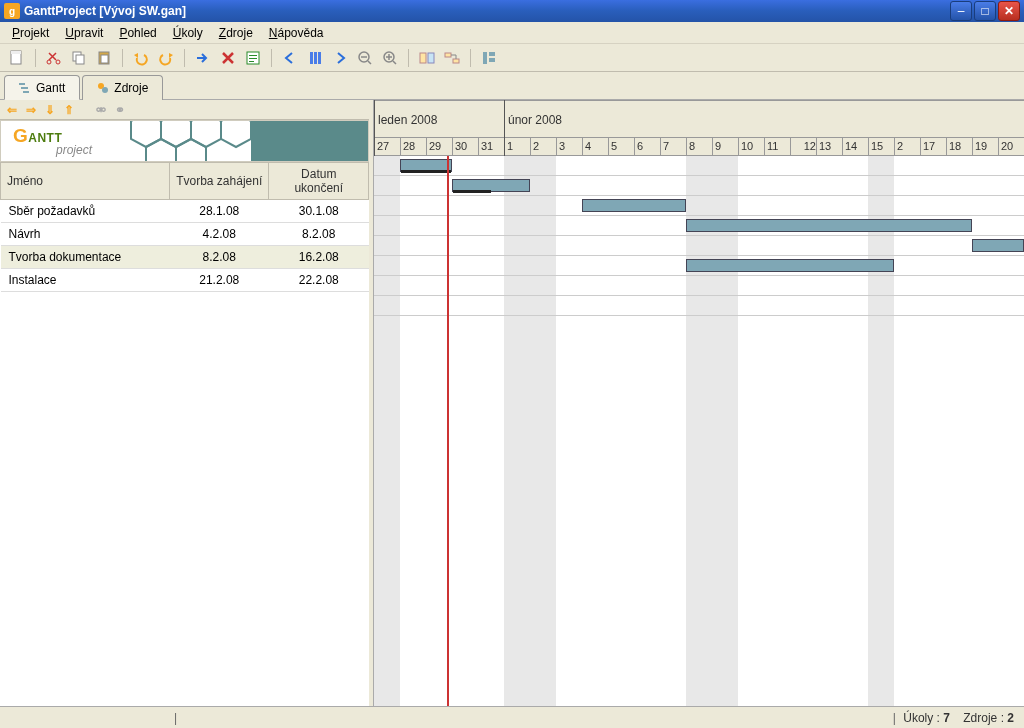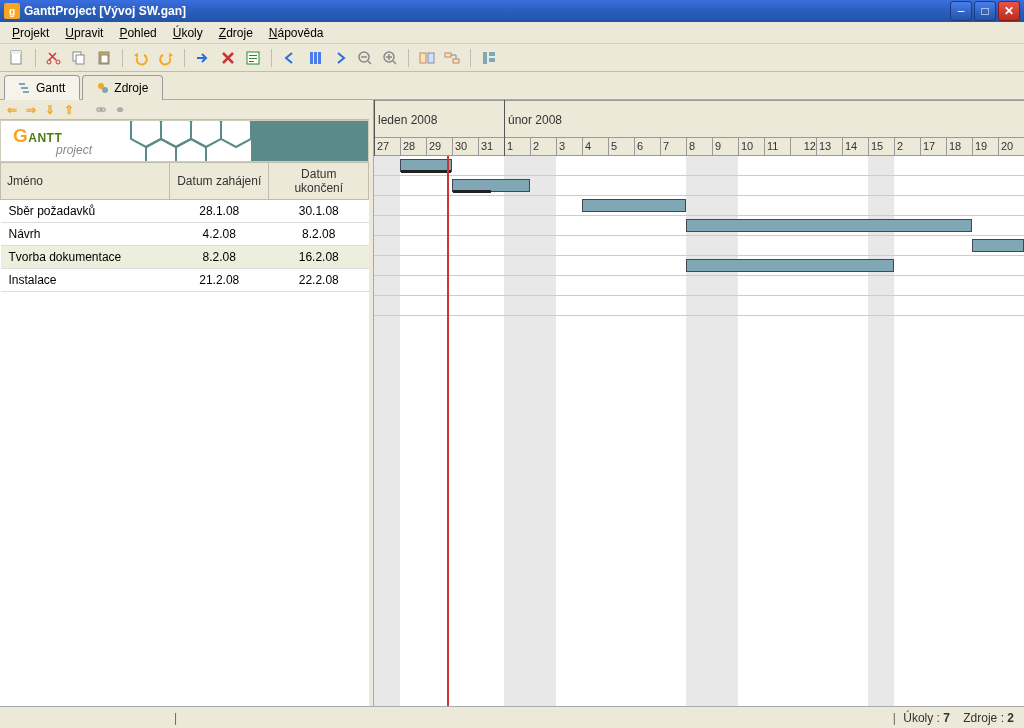--- a/index.html
+++ b/index.html
@@ -249,21 +249,21 @@
           <path d="M25 36 L40 28 L55 36 L55 54 L40 62 L25 54 Z"></path>
           <path d="M55 36 L70 28 L85 36 L85 54 L70 62 L55 54 Z"></path>
         </g>
         <rect x="130" y="0" width="150" height="62" fill="#5a8a8a"></rect>
       </svg>
     </div>
     <table class="task-table">
       <thead>
         <tr>
           <th class="col-name">Jméno</th>
-          <th class="col-date">Datum zahájení</th>
+          <th class="col-date">Tvorba zahájení</th>
           <th class="col-date">Datum ukončení</th>
         </tr>
       </thead>
       <tbody id="task-tbody">
           <tr>
             <td class="col-name">Sběr požadavků</td>
     <td class="col-date">28.1.08</td>
     <td class="col-date">30.1.08</td>
           </tr>
           <tr>

